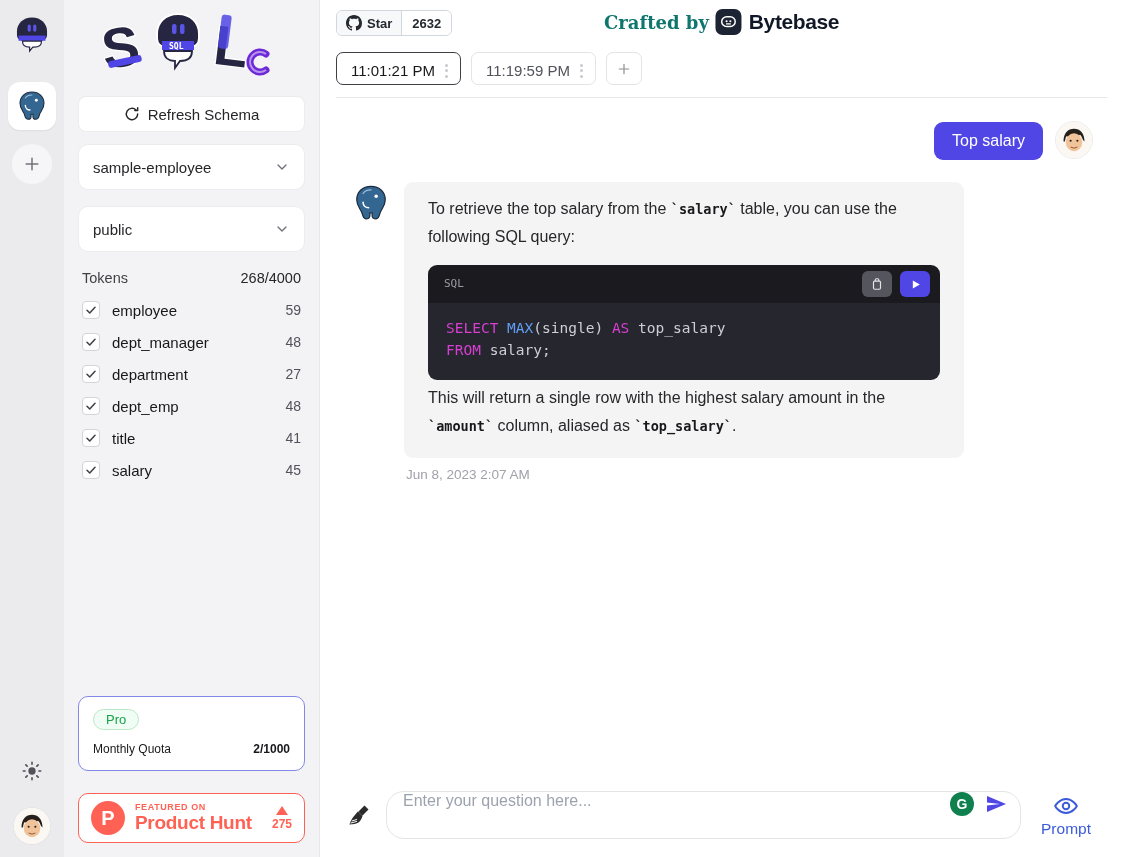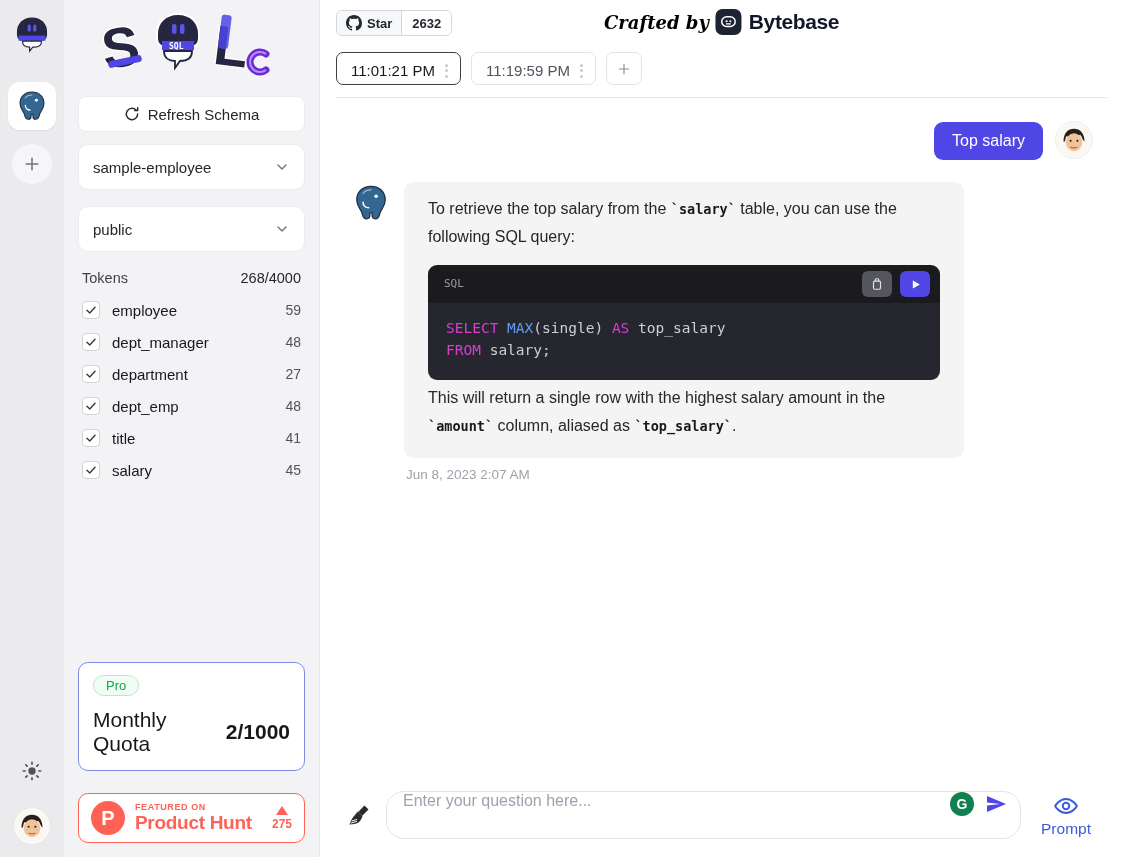--- a/index.html
+++ b/index.html
@@ -25,39 +25,39 @@
   .tokens-row { display:flex; justify-content:space-between; padding:18px 18px 8px; font-size:14.5px; color:#3f3f46; }
   .tokens-row b { font-weight:400; color:#27272a; }
   .tbl-list { padding:0 18px; }
   .tbl-row { display:flex; align-items:center; height:32px; cursor:pointer; }
   .cbx { width:18px; height:18px; background:#fff; border:1px solid #d4d4d8; border-radius:4px; display:flex; align-items:center; justify-content:center; margin-right:12px; flex-shrink:0; }
   .tbl-name { font-size:15px; color:#18181b; flex:1; }
   .tbl-count { font-size:14px; color:#52525b; }
   .side-spacer { flex:1; }
   .pro-card { margin:0 14px; background:#fff; border:1px solid #8189e8; border-radius:10px; padding:12px 14px 14px; }
   .pro-pill { display:inline-block; font-size:13px; color:#16a34a; background:#f0fdf4; border:1px solid #bbe7c9; border-radius:999px; padding:2px 12px; }
-  .quota-row { display:flex; justify-content:space-between; align-items:center; margin-top:12px; font-size:21px; color:#18181b; }
+  .quota-row { display:flex; justify-content:space-between; align-items:center; margin-top:12px; font-size:12px; color:#18181b; }
   .quota-val { font-weight:700; }
   .ph-card { margin:22px 14px 14px; background:#fff; border:1.5px solid #ff6154; border-radius:10px; padding:7px 12px; display:flex; align-items:center; gap:10px; cursor:pointer; }
   .ph-logo { width:34px; height:34px; border-radius:50%; background:#ff6154; color:#fff; font-weight:800; font-size:20px; display:flex; align-items:center; justify-content:center; flex-shrink:0; }
   .ph-mid { flex:1; }
   .ph-feat { font-size:9px; font-weight:700; letter-spacing:.6px; color:#ff6154; }
   .ph-name { font-size:19px; font-weight:800; color:#ff6154; letter-spacing:-.3px; }
   .ph-vote { display:flex; flex-direction:column; align-items:center; color:#ff6154; }
   .ph-tri { width:0; height:0; border-left:6px solid transparent; border-right:6px solid transparent; border-bottom:9px solid #ff6154; }
   .ph-count { font-size:12px; font-weight:700; margin-top:2px; }
 
   
   .main { flex:1; display:flex; flex-direction:column; background:#fff; min-width:0; }
   .hdr { position:relative; padding:10px 16px 0; }
   .gh-star { display:inline-flex; border:1px solid #d0d7de; border-radius:6px; overflow:hidden; height:26px; cursor:pointer; font-size:13px; font-weight:600; color:#24292f; }
   .gh-left { display:flex; align-items:center; gap:5px; padding:0 9px; background:#f6f8fa; border-right:1px solid #d0d7de; }
   .gh-right { display:flex; align-items:center; padding:0 10px; background:#fff; }
   .brand { position:absolute; left:50%; top:9px; transform:translateX(-50%); display:flex; align-items:center; gap:7px; white-space:nowrap; }
-  .crafted { font-family:"DejaVu Serif", serif; font-style:italic; font-weight:600; font-size:18px; color:#000000; }
+  .crafted { font-family:"DejaVu Serif", serif; font-weight:600; font-size:18px; color:#0f766e; }
   .bb-logo { width:26px; height:26px; border-radius:7px; background:#1c2433; display:flex; align-items:center; justify-content:center; }
   .bb-name { font-size:21px; font-weight:800; color:#111827; letter-spacing:-.4px; }
   .tab-row { display:flex; gap:10px; padding:16px 0 12px; border-bottom:1px solid #e7e7ea; margin:0; }
   .tab { height:33px; display:flex; align-items:center; gap:8px; padding:4px 10px 0 14px; border:1px solid #e4e4e7; border-radius:7px; background:#fff; font-size:15px; color:#52525b; cursor:pointer; }
   .tab.active { border:1.5px solid #3f3f46; color:#18181b; }
   .dots { display:flex; flex-direction:column; gap:2.5px; padding:4px 2px; }
   .dots i { width:3px; height:3px; border-radius:50%; background:#c9c9cf; }
   .tab-plus { width:36px; height:33px; border:1px solid #e4e4e7; border-radius:7px; background:#fff; display:flex; align-items:center; justify-content:center; font-size:20px; color:#8e8e95; cursor:pointer; }
 
   

